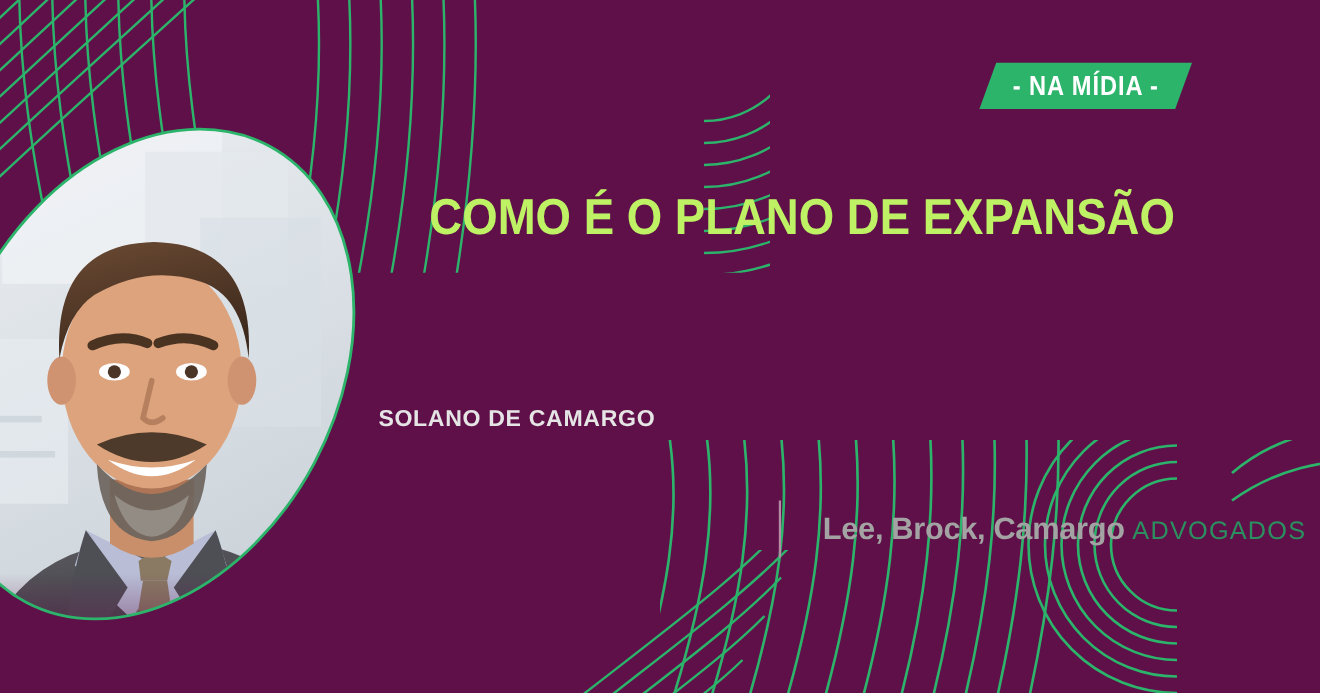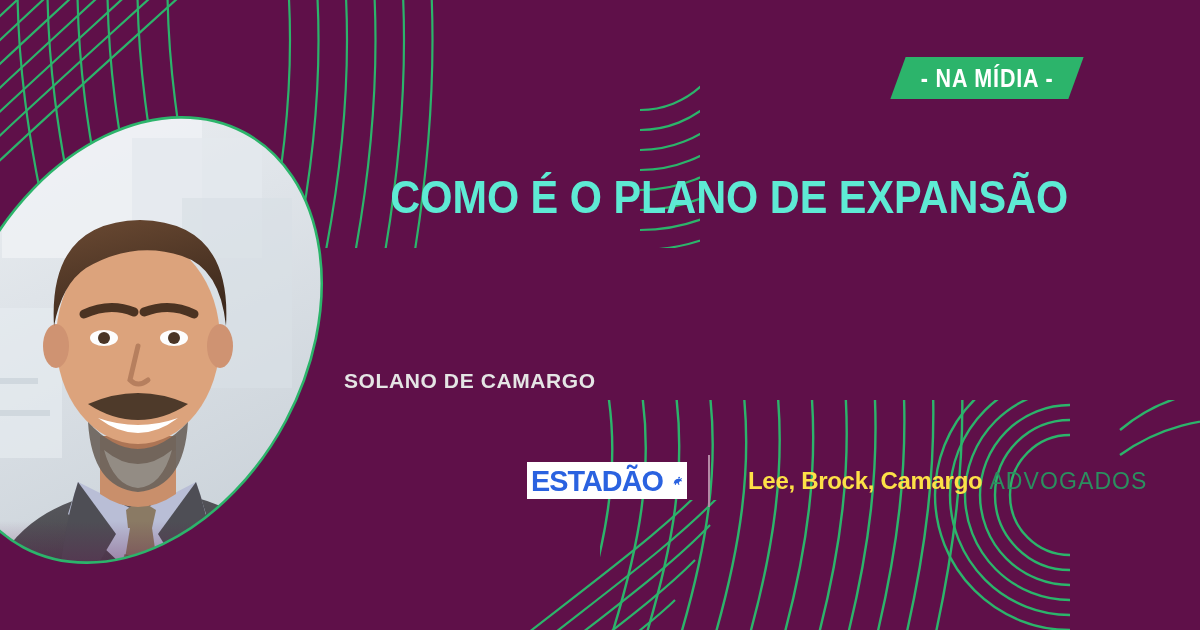--- a/index.html
+++ b/index.html
@@ -55,21 +55,21 @@
     transform-origin:center;
   }
   #badge-label span{display:inline-block;transform:scaleX(.86);}
 
   
   #title{
     position:absolute;
     right:185px;top:172px;
     width:700px;
     text-align:right;
-    color:#5eead4;
+    color:#bef264;
     font-family:"Liberation Sans Narrow","Liberation Sans",sans-serif;
     font-weight:bold;
     font-size:46px;
     line-height:51px;
     letter-spacing:0px;
   }
   #title .tline{display:block;white-space:nowrap;}
   #title .tline i{display:inline-block;font-style:normal;transform:scaleX(.9);transform-origin:right center;}
 
   
@@ -120,22 +120,22 @@
   #lbca-logo{
     position:absolute;
     left:742px;top:450px;
     height:62px;
     display:flex;align-items:center;
   }
   #lbca-mark{position:relative;width:86px;height:62px;flex:none;}
   #lbca-mark svg{position:absolute;left:0;top:0;}
   #lbca-words{margin-left:6px;white-space:nowrap;}
   #lbca-name{
-    color:#fde047;
-    font-size:24px;font-weight:bold;letter-spacing:-.3px;
+    color:#a3a3a3;
+    font-size:28px;font-weight:bold;letter-spacing:-.3px;
   }
   #lbca-sub{
     color:#2b8f5f;
     font-size:23px;font-weight:normal;letter-spacing:1.1px;
     margin-left:7px;
   }
 </style>
 </head>
 <body>
 
@@ -337,31 +337,20 @@
   </div>
 
   <div id="title">
     <span class="tline"><i>COMO É O PLANO DE EXPANSÃO</i></span>
   </div>
 
   <div id="speaker">
     <div id="speaker-name">SOLANO DE CAMARGO</div>
   </div>
 
-  <div id="estadao-logo">
-    <span id="estadao-word">ESTADÃO</span>
-    <svg id="estadao-emblem" width="34" height="30" viewBox="0 0 34 30">
-      <g fill="#2a62e0">
-        <path d="M5 24 l3 -10 q5 -6 12 -6 l7 1 2 -4 2 1 -2 5 3 3 -1 3 -5 -2 -4 6 2 7 -3 0 -2 -6 -6 1 -1 5 -3 0 1 -6z"></path>
-        <circle cx="23" cy="4" r="3"></circle>
-        <path d="M21 7 l6 2 -2 5 -5 -3z"></path>
-        <path d="M26 9 l5 -3 1 2 -5 4z"></path>
-      </g>
-    </svg>
-  </div>
 
   <div id="logo-divider"></div>
 
   <div id="lbca-logo">
     <div id="lbca-words">
       <span id="lbca-name">Lee, Brock, Camargo</span><span id="lbca-sub">ADVOGADOS</span>
     </div>
   </div>
 
 </div>

